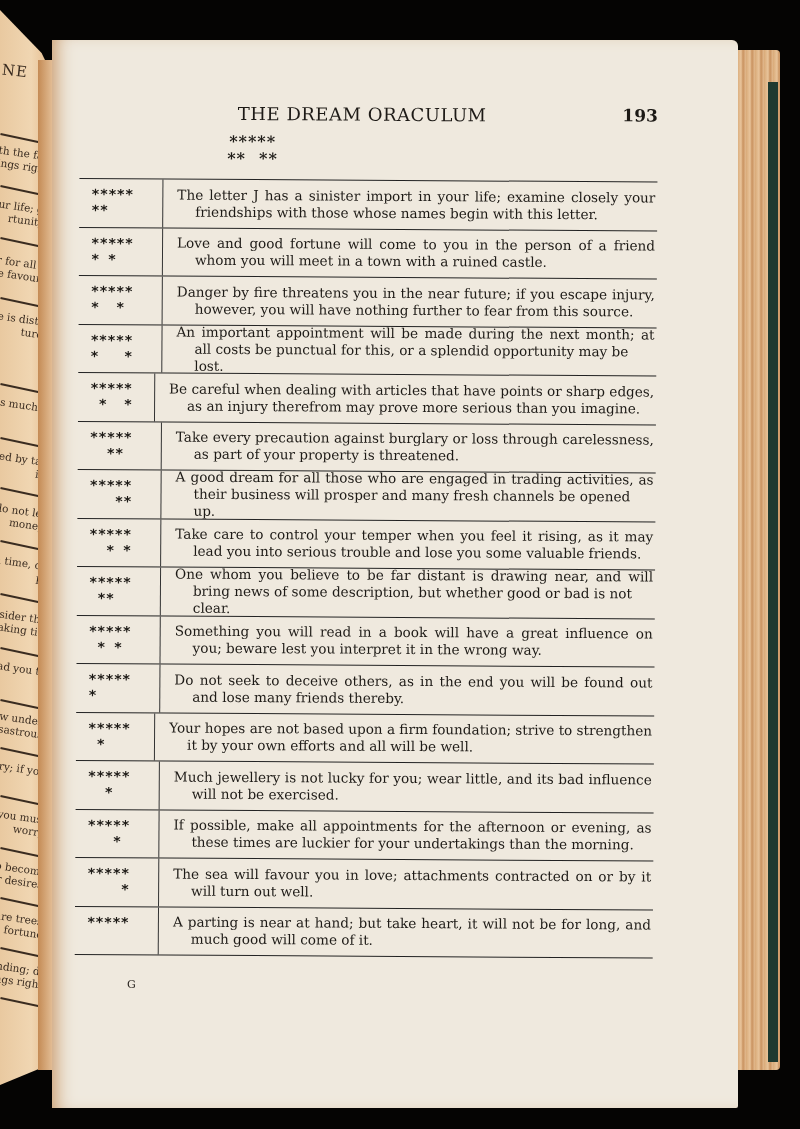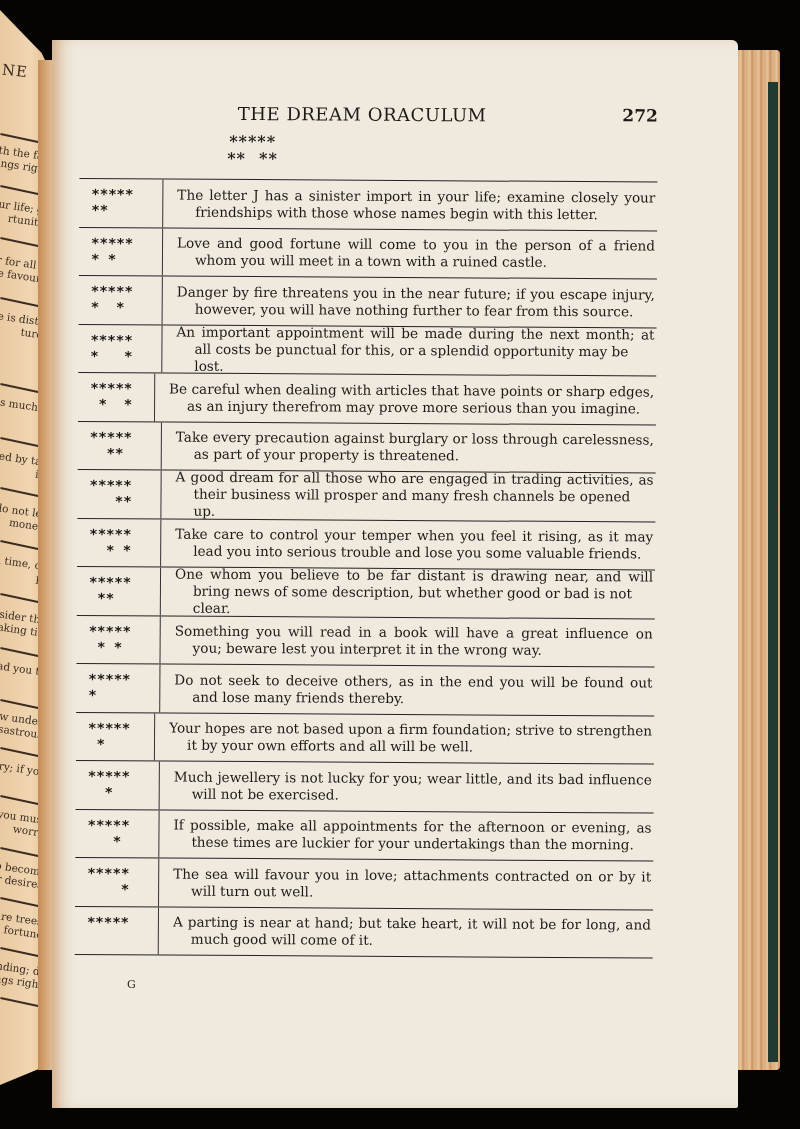--- a/index.html
+++ b/index.html
@@ -147,21 +147,21 @@
 
 <div class="gutter"></div>
 <div class="page-edges"></div>
 <div class="cover-edge"></div>
 
 <div class="page"></div>
 
 <div class="content">
   <div class="running-head">
     <span class="running-title">THE DREAM ORACULUM</span>
-    <span class="page-number">272</span>
+    <span class="page-number">193</span>
   </div>
   <div class="section-stars">
     <span class="l1" style="display:block">*****</span>
     <span class="l2">**  **</span>
   </div>
 
   <div class="table">
     <div class="row">
       <div class="stars-cell"><span>*****</span>
 <span>**</span></div>

